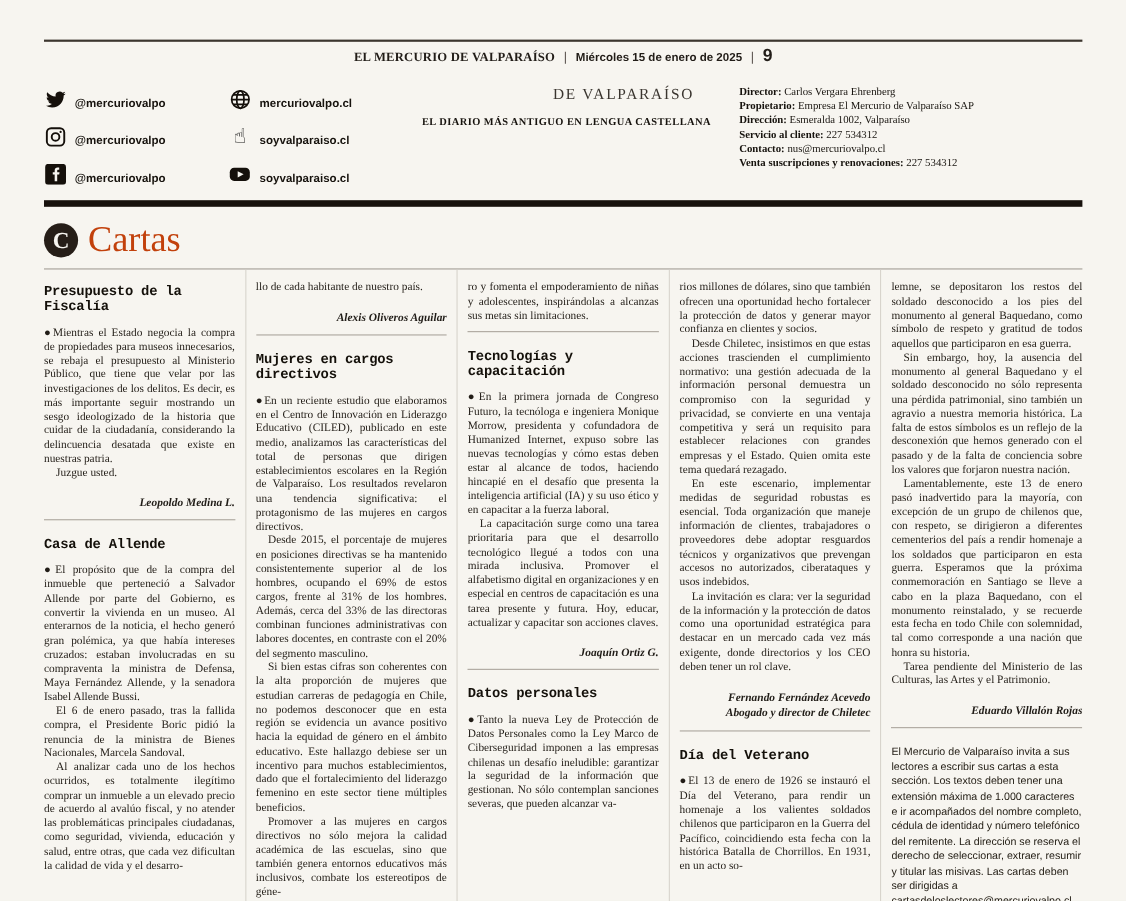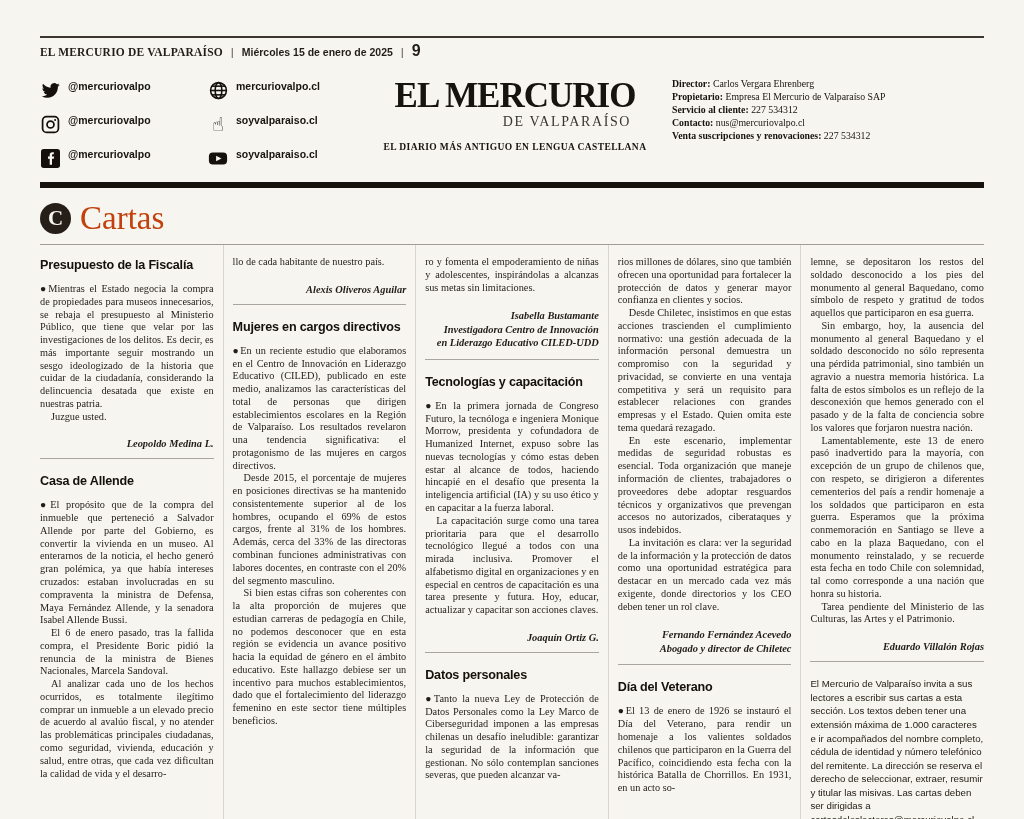--- a/index.html
+++ b/index.html
@@ -2,30 +2,30 @@
 <html><head>
 <meta charset="utf-8">
 <style>
   html,body{margin:0;padding:0;background:#e8e6e1;}
   .page{
     width:1024px;height:819px;background:#f7f5f0;overflow:hidden;position:relative;
     font-family:"Liberation Serif", serif;color:#201c17;margin:0 auto;
   }
   .inner{margin:0 40px;}
   
-  .topbar{border-top:2px solid #3c362f;margin-top:36px;padding-top:4px;text-align:left;
+  .topbar{border-top:2px solid #3c362f;margin-top:36px;padding-top:4px;text-align:center;
     font-size:11.5px;color:#221d18;}
   .topbar .paper{font-family:"Liberation Serif",serif;font-weight:bold;letter-spacing:.2px;}
   .topbar .sep{margin:0 5px;color:#56504a;font-family:"Liberation Sans",sans-serif;}
   .topbar .date{font-family:"Liberation Sans",sans-serif;font-weight:bold;font-size:10.5px;}
   .topbar .pageno{font-family:"Liberation Sans",sans-serif;font-weight:bold;font-size:16px;}
   
   .header{display:flex;justify-content:space-between;align-items:flex-start;margin-top:16px;}
   .social{display:grid;grid-template-columns:150px 150px;row-gap:14px;column-gap:18px;padding-top:4px;}
-  .soc{display:flex;align-items:flex-start;gap:8px;}
+  .soc{display:flex;align-items:flex-end;gap:8px;}
   .soc .icon{width:20px;height:20px;display:inline-flex;align-items:center;justify-content:center;flex:0 0 20px;}
   .soc .icon svg{display:block;}
   .hand-glyph{font-family:"DejaVu Sans",sans-serif;font-size:19px;line-height:1;color:#111;}
   .soc .handle{font-family:"Liberation Sans",sans-serif;font-weight:bold;font-size:10.5px;color:#17130e;}
   .logo{width:300px;text-align:center;margin-top:2px;}
   .logo-title{font-family:"Liberation Serif",serif;font-weight:bold;font-size:35px;letter-spacing:-1px;color:#17130e;line-height:1;}
   .logo-sub{font-family:Liberation Serif, serif;font-size:14px;letter-spacing:1.6px;color:#3a352f;text-align:right;padding-right:34px;margin-top:1px;}
   .tagline{font-family:Liberation Serif, serif;font-weight:bold;font-size:9.5px;letter-spacing:.4px;color:#17130e;margin-top:12px;}
   .info{width:312px;font-family:Liberation Serif, serif;font-size:9.8px;line-height:1.32;color:#17130e;padding-top:2px;}
   .info b{font-weight:bold;}
@@ -37,21 +37,21 @@
     display:inline-flex;align-items:center;justify-content:center;
     font-family:"Liberation Serif",serif;font-weight:bold;font-size:21px;}
   .section-title{font-family:"Liberation Serif",serif;font-size:33px;color:#c2410c;line-height:1;}
   .section-rule{border-top:1px solid #a39e95;margin-top:9px;}
   
   .cols{display:flex;height:584px;overflow:hidden;}
   .col{flex:1 1 0;padding:11px 9px 0 9px;overflow:hidden;}
   .col:first-child{padding-left:0;}
   .col:last-child{padding-right:0;}
   .col + .col{border-left:1px solid #d8d4cc;}
-  .ltitle{font-family:Liberation Sans, sans-serif;font-weight:bold;font-size:12.6px;color:#14100a;margin:2px 0 11px 0;letter-spacing:-.2px;}
+  .ltitle{font-family:Liberation Mono, monospace;font-weight:bold;font-size:12.6px;color:#14100a;margin:2px 0 11px 0;letter-spacing:-.2px;}
   .col p{font-size:10.3px;line-height:1.24;text-align:justify;margin:0;color:#211c16;}
   .col p.ind{text-indent:11px;}
   .sig{text-align:right;font-style:italic;font-weight:bold;font-size:10.4px;margin:15px 0 9px 0;}
   .sigline{text-align:right;font-style:italic;font-weight:bold;font-size:10.4px;line-height:1.3;}
   .sigblock{margin:15px 0 9px 0;}
   .lrule{border:none;border-top:1px solid #aba69d;margin:7px 0 15px 0;}
   .notice p{font-family:"Liberation Sans",sans-serif;font-size:9.7px;line-height:1.4;text-align:left;color:#262118;}
 </style>
 </head>
 <body>
@@ -119,28 +119,28 @@
             <svg width="21" height="19" viewBox="0 0 24 24">
                 <rect x="0.5" y="4.5" width="23" height="15" rx="5" fill="#15100b"></rect>
                 <polygon points="9.6,8.4 16.4,12 9.6,15.6" fill="#f7f5f0"></polygon>
               </svg>
           </span>
           <span class="handle">soyvalparaiso.cl</span>
         </div>
       </div>
 
       <div class="logo">
-        <div class="logo-title">EL MERCURIO</div>
         <div class="logo-sub">DE VALPARAÍSO</div>
         <div class="tagline">EL DIARIO MÁS ANTIGUO EN LENGUA CASTELLANA</div>
       </div>
 
       <div class="info">
         <div><b>Director:</b><span> Carlos Vergara Ehrenberg</span></div>
         <div><b>Propietario:</b><span> Empresa El Mercurio de Valparaíso SAP</span></div>
+        <div><b>Dirección:</b><span> Esmeralda 1002, Valparaíso</span></div>
         <div><b>Servicio al cliente:</b><span> 227 534312</span></div>
         <div><b>Contacto:</b><span> nus@mercuriovalpo.cl</span></div>
         <div><b>Venta suscripciones y renovaciones:</b><span> 227 534312</span></div>
       </div>
     </div>
   </div>
 
   <div class="black-bar"></div>
 
   <div class="inner">
@@ -165,41 +165,37 @@
       </div>
 
       <div class="col">
         <p>llo de cada habitante de nuestro país.</p>
         <div class="sig">Alexis Oliveros Aguilar</div>
         <hr class="lrule">
         <div class="ltitle">Mujeres en cargos directivos</div>
         <p>●En un reciente estudio que elaboramos en el Centro de Innovación en Liderazgo Educativo (CILED), publicado en este medio, analizamos las características del total de personas que dirigen establecimientos escolares en la Región de Valparaíso. Los resultados revelaron una tendencia significativa: el protagonismo de las mujeres en cargos directivos.</p>
         <p class="ind">Desde 2015, el porcentaje de mujeres en posiciones directivas se ha mantenido consistentemente superior al de los hombres, ocupando el 69% de estos cargos, frente al 31% de los hombres. Además, cerca del 33% de las directoras combinan funciones administrativas con labores docentes, en contraste con el 20% del segmento masculino.</p>
         <p class="ind">Si bien estas cifras son coherentes con la alta proporción de mujeres que estudian carreras de pedagogía en Chile, no podemos desconocer que en esta región se evidencia un avance positivo hacia la equidad de género en el ámbito educativo. Este hallazgo debiese ser un incentivo para muchos establecimientos, dado que el fortalecimiento del liderazgo femenino en este sector tiene múltiples beneficios.</p>
+        <p class="ind">Promover a las mujeres en cargos directivos no sólo mejora la calidad académica de las escuelas, sino que también genera entornos educativos más inclusivos, combate los estereotipos de géne-</p>
       </div>
 
       <div class="col">
         <p>ro y fomenta el empoderamiento de niñas y adolescentes, inspirándolas a alcanzas sus metas sin limitaciones.</p>
-        <div class="sigblock">
-          <div class="sigline">Isabella Bustamante</div>
-          <div class="sigline">Investigadora Centro de Innovación</div>
-          <div class="sigline">en Liderazgo Educativo CILED-UDD</div>
-        </div>
         <hr class="lrule">
         <div class="ltitle">Tecnologías y capacitación</div>
         <p>●En la primera jornada de Congreso Futuro, la tecnóloga e ingeniera Monique Morrow, presidenta y cofundadora de Humanized Internet, expuso sobre las nuevas tecnologías y cómo estas deben estar al alcance de todos, haciendo hincapié en el desafío que presenta la inteligencia artificial (IA) y su uso ético y en capacitar a la fuerza laboral.</p>
         <p class="ind">La capacitación surge como una tarea prioritaria para que el desarrollo tecnológico llegué a todos con una mirada inclusiva. Promover el alfabetismo digital en organizaciones y en especial en centros de capacitación es una tarea presente y futura. Hoy, educar, actualizar y capacitar son acciones claves.</p>
         <div class="sig">Joaquín Ortiz G.</div>
         <hr class="lrule">
         <div class="ltitle">Datos personales</div>
         <p>●Tanto la nueva Ley de Protección de Datos Personales como la Ley Marco de Ciberseguridad imponen a las empresas chilenas un desafío ineludible: garantizar la seguridad de la información que gestionan. No sólo contemplan sanciones severas, que pueden alcanzar va-</p>
       </div>
 
       <div class="col">
-        <p>rios millones de dólares, sino que también ofrecen una oportunidad para fortalecer la protección de datos y generar mayor confianza en clientes y socios.</p>
+        <p>rios millones de dólares, sino que también ofrecen una oportunidad hecho fortalecer la protección de datos y generar mayor confianza en clientes y socios.</p>
         <p class="ind">Desde Chiletec, insistimos en que estas acciones trascienden el cumplimiento normativo: una gestión adecuada de la información personal demuestra un compromiso con la seguridad y privacidad, se convierte en una ventaja competitiva y será un requisito para establecer relaciones con grandes empresas y el Estado. Quien omita este tema quedará rezagado.</p>
         <p class="ind">En este escenario, implementar medidas de seguridad robustas es esencial. Toda organización que maneje información de clientes, trabajadores o proveedores debe adoptar resguardos técnicos y organizativos que prevengan accesos no autorizados, ciberataques y usos indebidos.</p>
         <p class="ind">La invitación es clara: ver la seguridad de la información y la protección de datos como una oportunidad estratégica para destacar en un mercado cada vez más exigente, donde directorios y los CEO deben tener un rol clave.</p>
         <div class="sigblock">
           <div class="sigline">Fernando Fernández Acevedo</div>
           <div class="sigline">Abogado y director de Chiletec</div>
         </div>
         <hr class="lrule">
         <div class="ltitle">Día del Veterano</div>
         <p>●El 13 de enero de 1926 se instauró el Día del Veterano, para rendir un homenaje a los valientes soldados chilenos que participaron en la Guerra del Pacífico, coincidiendo esta fecha con la histórica Batalla de Chorrillos. En 1931, en un acto so-</p>

